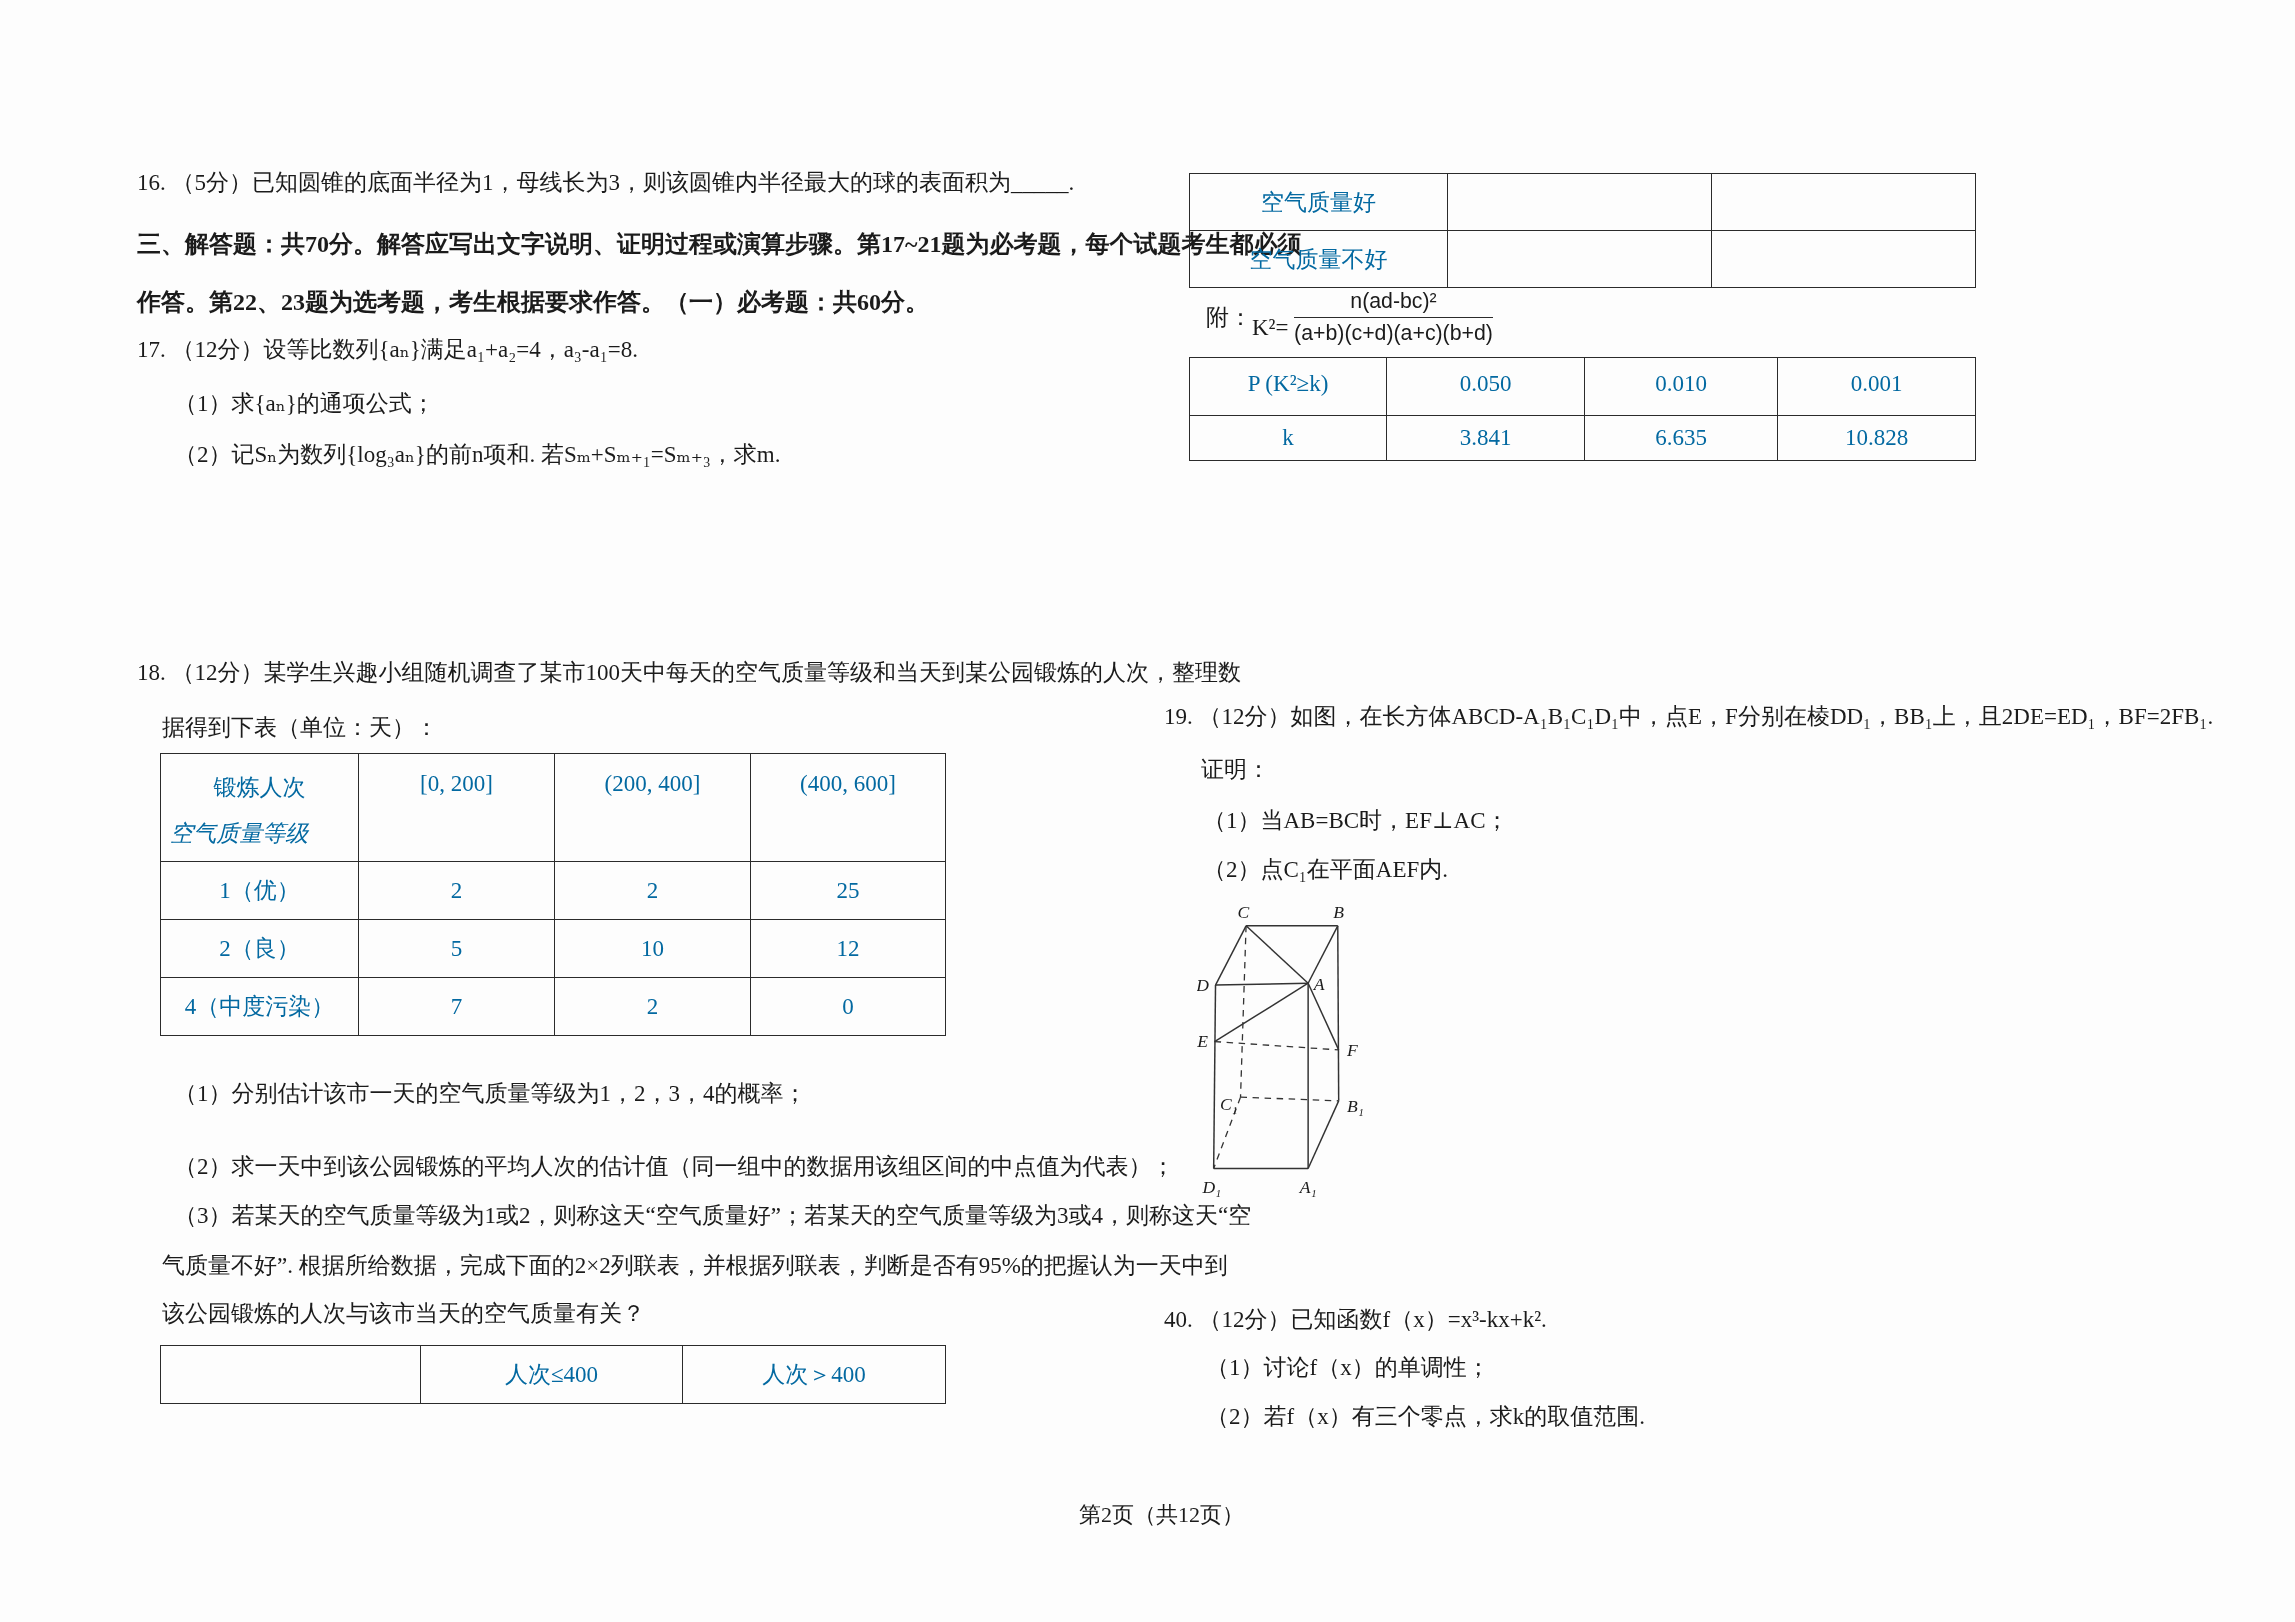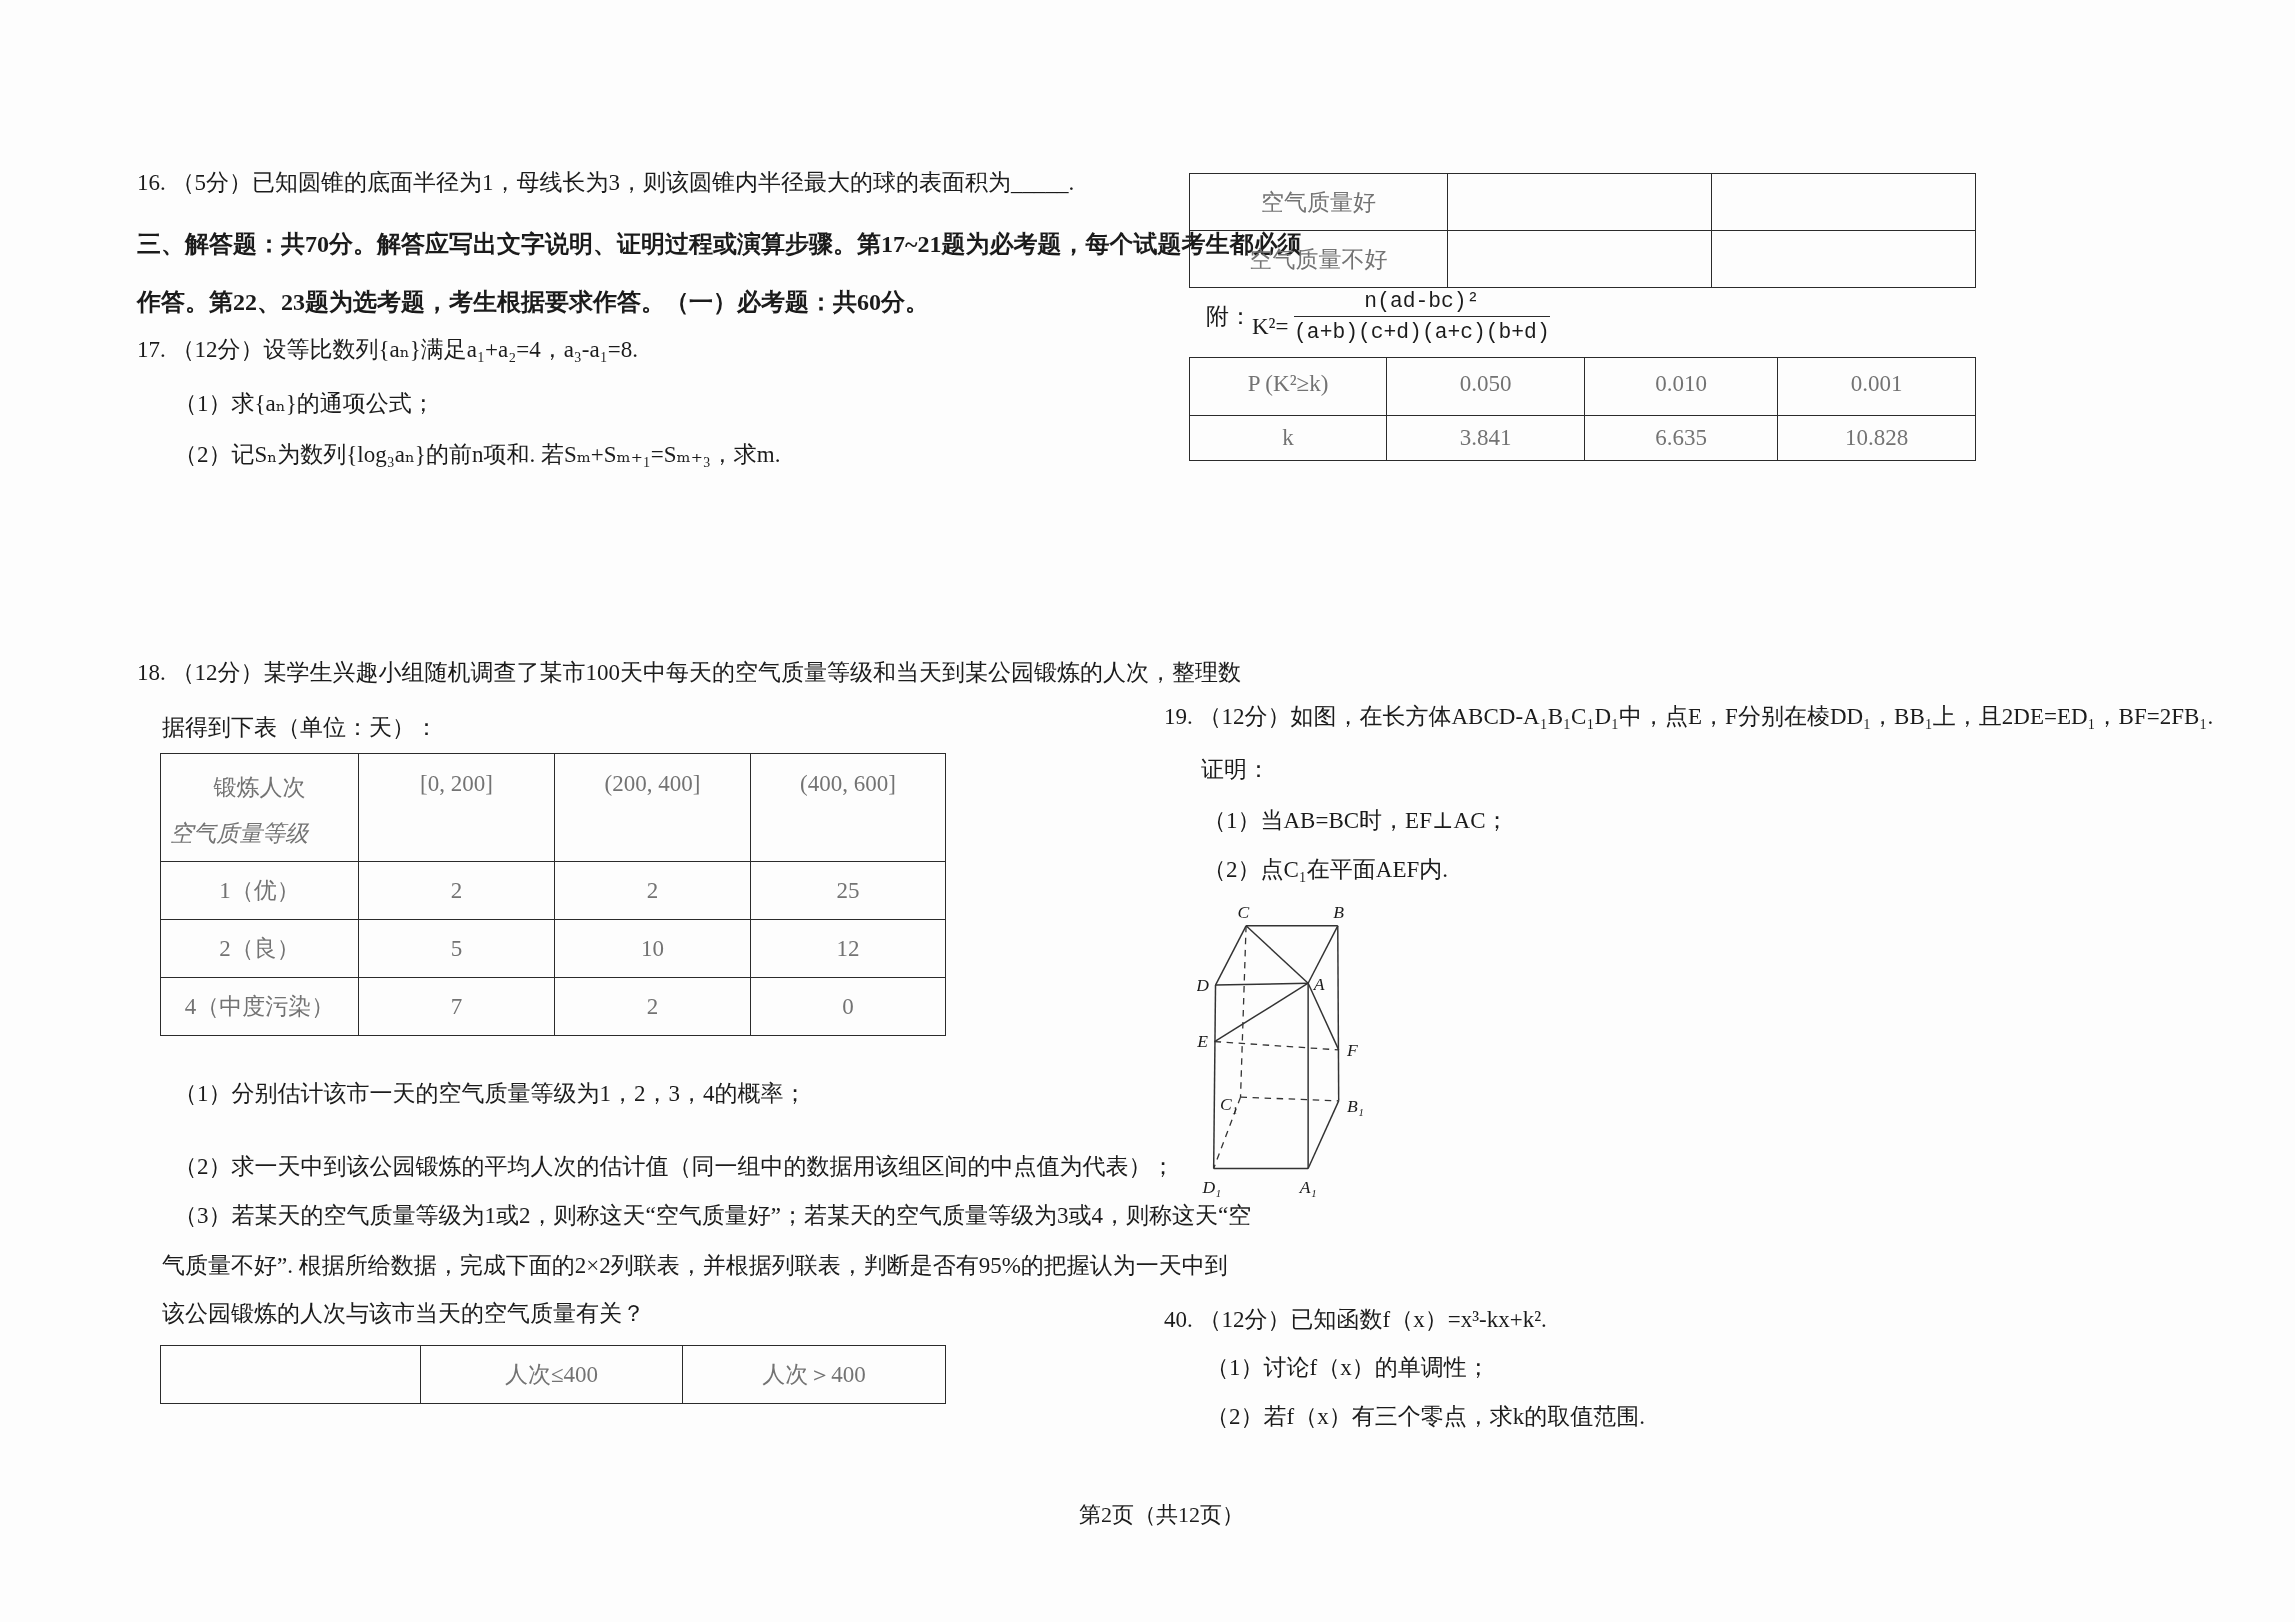--- a/index.html
+++ b/index.html
@@ -4,27 +4,27 @@
 <style>
   html,body{margin:0;padding:0;}
   body{
     width:2296px;height:1622px;position:relative;background:#fdfdfd;
     font-family:"Liberation Serif","DejaVu Serif",serif;color:#1b1b1b;
     overflow:hidden;
   }
   .line{position:absolute;white-space:nowrap;font-size:23px;line-height:28px;color:#1b1b1b;}
   .bold{font-weight:bold;font-size:24px;}
   table{border-collapse:collapse;position:absolute;table-layout:fixed;background:transparent;}
-  td{border:1.9px solid #2b2b2b;font-size:23px;text-align:center;vertical-align:middle;padding:0;color:#737373;}
+  td{border:1.9px solid #2b2b2b;font-size:23px;text-align:center;vertical-align:middle;padding:0;color:#0369a1;}
   .corner-top{display:block;margin-top:5.6px;}
   .corner-bottom{display:block;text-align:left;padding-left:9.3px;margin-top:15px;font-style:italic;}
   .it{margin-top:21px;}
   .formula{position:absolute;display:flex;align-items:center;font-size:23px;}
   .frac{display:inline-block;text-align:center;vertical-align:middle;margin-left:5.6px;
-        font-family:Liberation Mono, monospace;font-size:21.3px;}
+        font-family:Liberation Sans, sans-serif;font-size:21.3px;}
   .frac .num{display:block;border-bottom:1.9px solid #2b2b2b;padding:0 9.3px 2.8px 9.3px;}
   .frac .den{display:block;padding-top:2.8px;}
   .fig-label{font-style:italic;font-family:"Liberation Serif","DejaVu Serif",serif;}
   svg line{stroke:#333;}
 </style>
 </head>
 <body>
 
 <div class="line" style="left:137px;top:169px">16. （5分）已知圆锥的底面半径为1，母线长为3，则该圆锥内半径最大的球的表面积为_____.</div>
 

